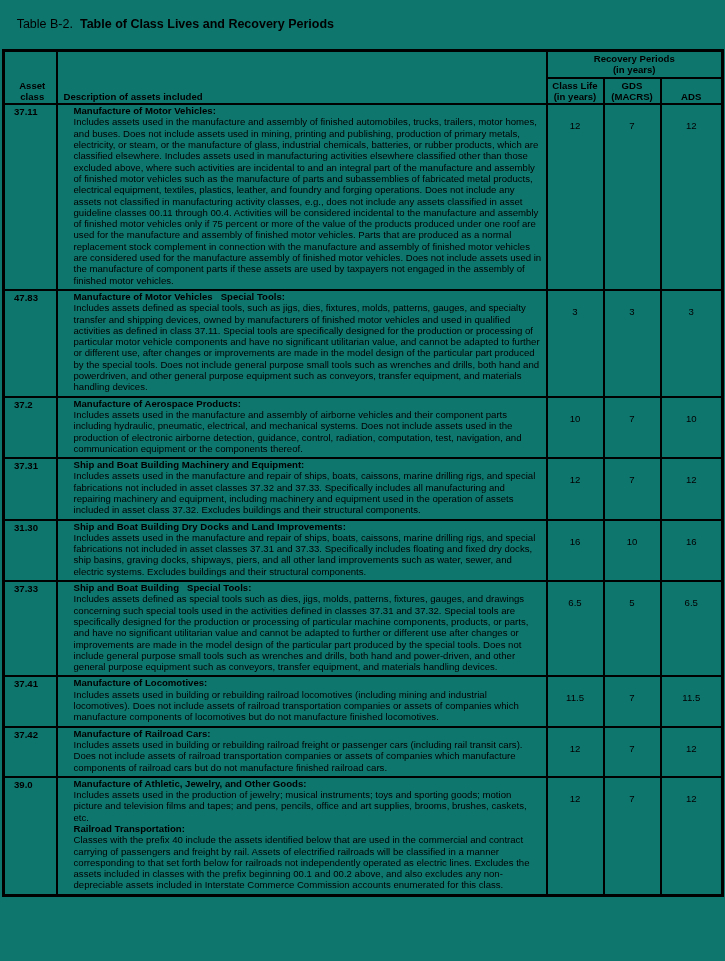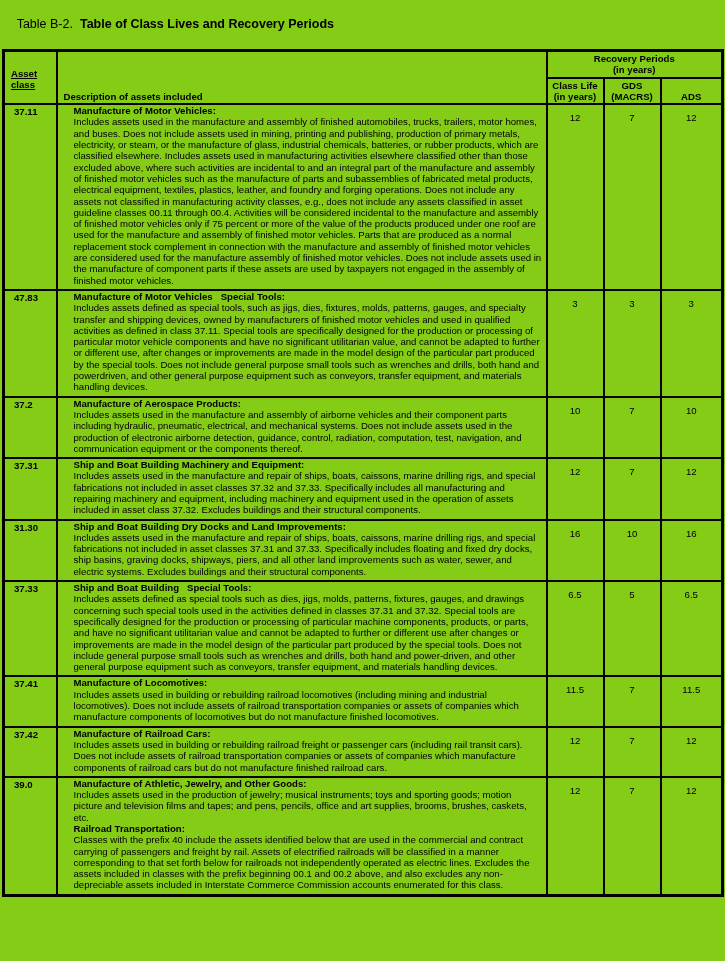--- a/index.html
+++ b/index.html
@@ -1,20 +1,20 @@
 <!DOCTYPE html>
 <html><head>
 <meta charset="utf-8">
 <style>
   * { box-sizing: border-box; }
   html, body { margin: 0; padding: 0; background: #ffffff; }
   .page {
     width: 725px;
     min-height: 961px;
-    background: #84cc16;
+    background: #0f766e;
     color: #000000;
     font-family: "Liberation Sans", sans-serif;
     position: relative;
   }
   .doc-title {
     padding: 2px 0 2px 3px;
     font-size: 12.5px;
     line-height: 15px;
     white-space: pre;
   }
@@ -36,24 +36,23 @@
     overflow: hidden;
   }
   col.c-asset { width: 53px; }
   col.c-desc  { width: 490px; }
   col.c-life  { width: 57px; }
   col.c-gds   { width: 57px; }
   col.c-ads   { width: 62px; }
 
   th { font-weight: bold; white-space: pre-line; }
   .th-asset {
-    text-align: left;
+    text-align: center;
     vertical-align: bottom;
-    padding: 2px 2px 13px 6px;
-    text-decoration: underline;
+    padding: 2px 2px 1px 6px;
   }
   .th-desc {
     text-align: left;
     vertical-align: bottom;
     padding: 2px 2px 1px 6px;
   }
   .th-group {
     text-align: center;
     vertical-align: middle;
     height: 26px;
@@ -71,21 +70,21 @@
     font-weight: bold;
     padding: 1px 2px 0 9px;
   }
   .td-desc {
     vertical-align: top;
     padding: 0 4px 3px 16px;
   }
   .td-val {
     vertical-align: top;
     text-align: center;
-    padding-top: 7px;
+    padding-top: 15px;
   }
   .sec-heading {
     font-weight: bold;
     white-space: pre-wrap;
   }
   .sec-body { white-space: normal; }
 </style>
 </head>
 <body>
 

